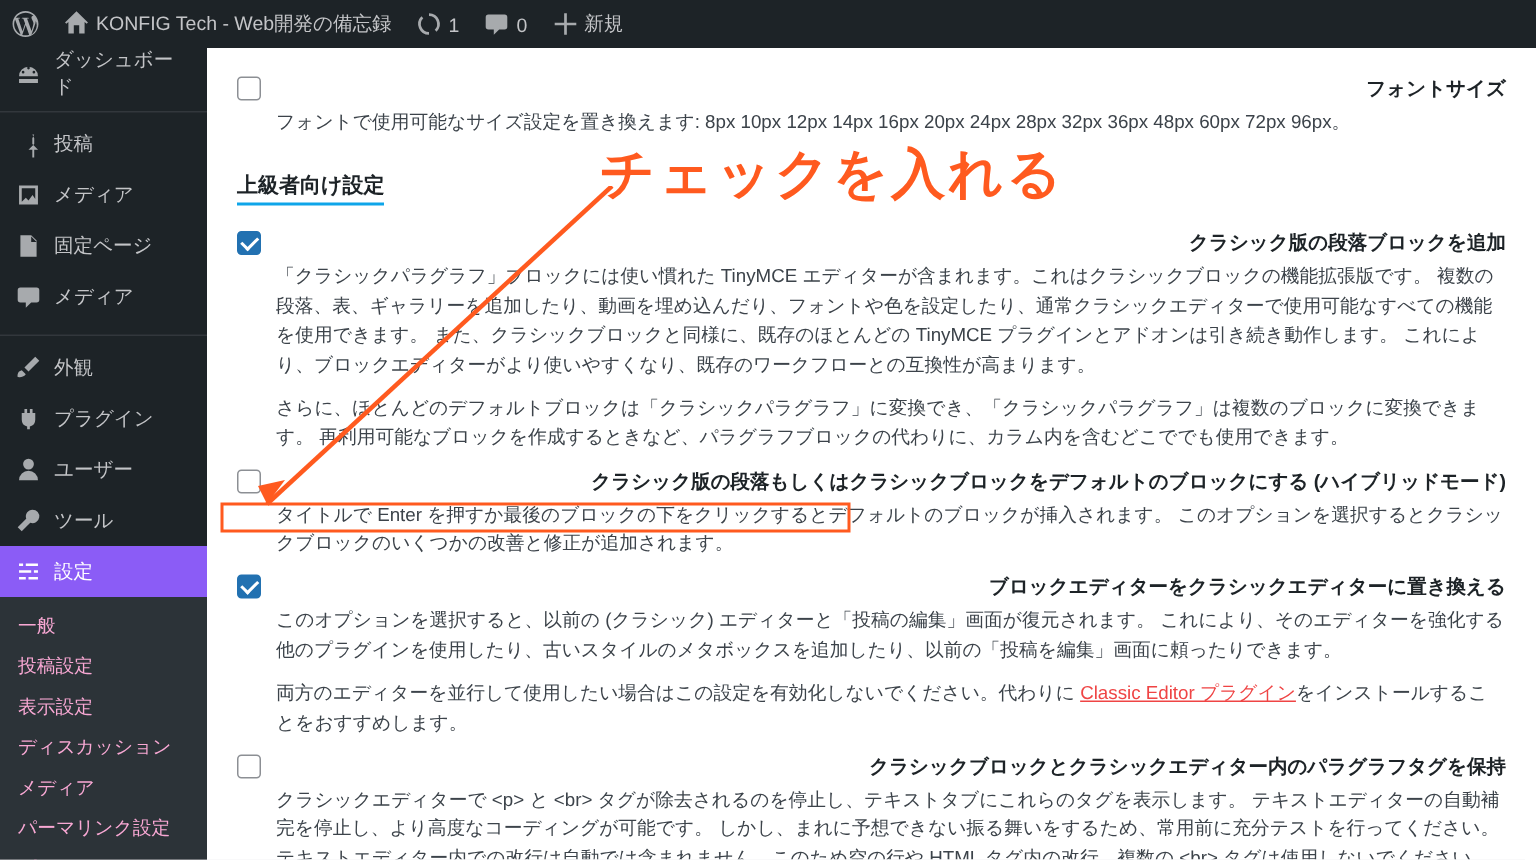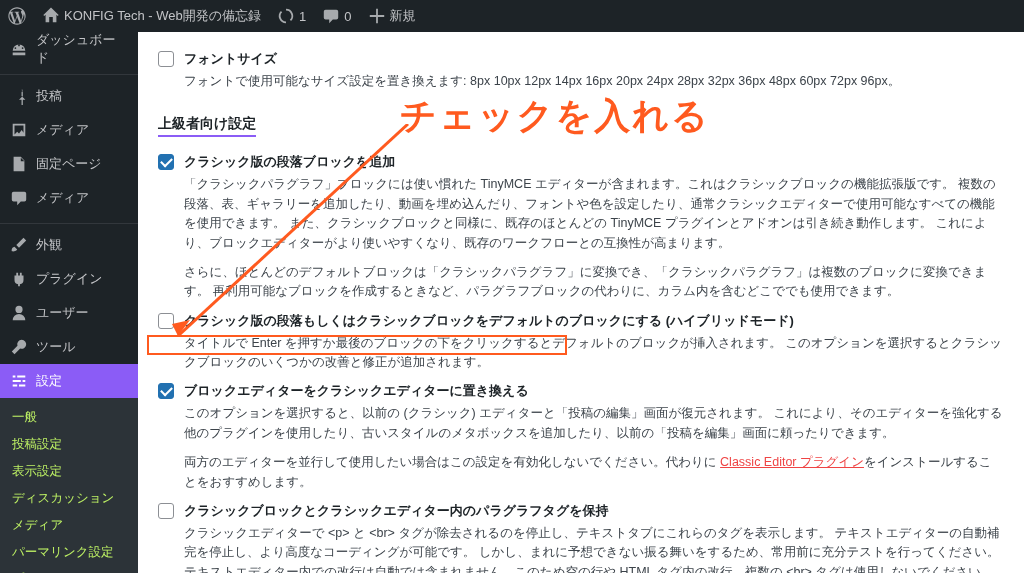--- a/index.html
+++ b/index.html
@@ -16,31 +16,31 @@
   
   .adminmenu { position: absolute; top: 32px; left: 0; width: 138px; background: #1d2327; height: calc(573px - 32px); color: #c3c4c7; font-size: 13px; }
   .menu-item { display: flex; align-items: center; height: 34px; padding: 0 10px; gap: 8px; cursor: pointer; }
   .menu-item.current { background: #8b5cf6; color: #fff; position: relative; }
   .menu-item.current::after { content:""; position:absolute; right:-8px; top:50%; transform:translateY(-50%); border:8px solid transparent; border-right-color:#f0f0f1; }
   .menu-sep { height: 5px; border-bottom: 1px solid #32373c; margin: 4px 0; }
   .menu-icon { width: 18px; height: 18px; display:inline-flex; align-items:center; justify-content:center; }
   .menu-icon svg { width:18px; height:18px; fill:#a7aaad; }
   .menu-item.current .menu-icon svg { fill:#fff; }
   .submenu { background:#2c3338; padding: 6px 0; }
-  .submenu-item { padding: 5px 12px; font-size: 12.5px; color:#bef264; cursor:pointer; }
+  .submenu-item { padding: 5px 12px; font-size: 12.5px; color:#f9a8d4; cursor:pointer; }
 
   
   .content { position: absolute; left: 138px; top: 32px; right: 0; bottom: 0; background: #fff; padding: 12px 20px 20px 20px; overflow: hidden; }
-  .chk-row { display: flex; align-items: flex-start; gap: 10px; margin-top: 6px; }
+  .chk-row { display: flex; align-items: flex-start; margin-top: 6px; justify-content: space-between; }
   .chk { width: 16px; height: 16px; border: 1px solid #8c8f94; border-radius: 3px; background:#fff; flex-shrink:0; margin-top:1px; display:inline-flex; align-items:center; justify-content:center;}
   .chk.checked { background:#2271b1; border-color:#2271b1; }
   .chk.checked::after{ content:""; width:9px; height:5px; border-left:2px solid #fff; border-bottom:2px solid #fff; transform:rotate(-45deg) translate(1px,-1px);}
   .chk-label { font-weight: 600; color:#1d2327; }
   .desc-tight { color:#3c434a; margin: 4px 0 10px 26px; line-height: 1.55; font-size: 12.5px; }
-  .section-title { font-weight:600; font-size: 14px; color:#1d2327; border-bottom: 2px solid #8b5cf6; display:inline-block; padding-bottom:2px; margin:14px 0 10px 0;}
+  .section-title { font-weight:600; font-size: 14px; color:#1d2327; border-bottom: 2px solid #0ea5e9; display:inline-block; padding-bottom:2px; margin:14px 0 10px 0;}
   a.link { color:#ef4444; text-decoration: underline; }
 
   
   .annotation-text { position:absolute; left:400px; top:92px; font-size:36px; font-weight:700; color:#ff5a1f; letter-spacing:2px; z-index:20;}
   .highlight-box { position:absolute; left:147px; top:335px; width:420px; height:20px; border:2px solid #ff5a1f; z-index:19; pointer-events:none;}
   .arrow-svg { position:absolute; left:168px; top:124px; z-index:19; pointer-events:none;}
 </style>
 </head>
 <body>
 

